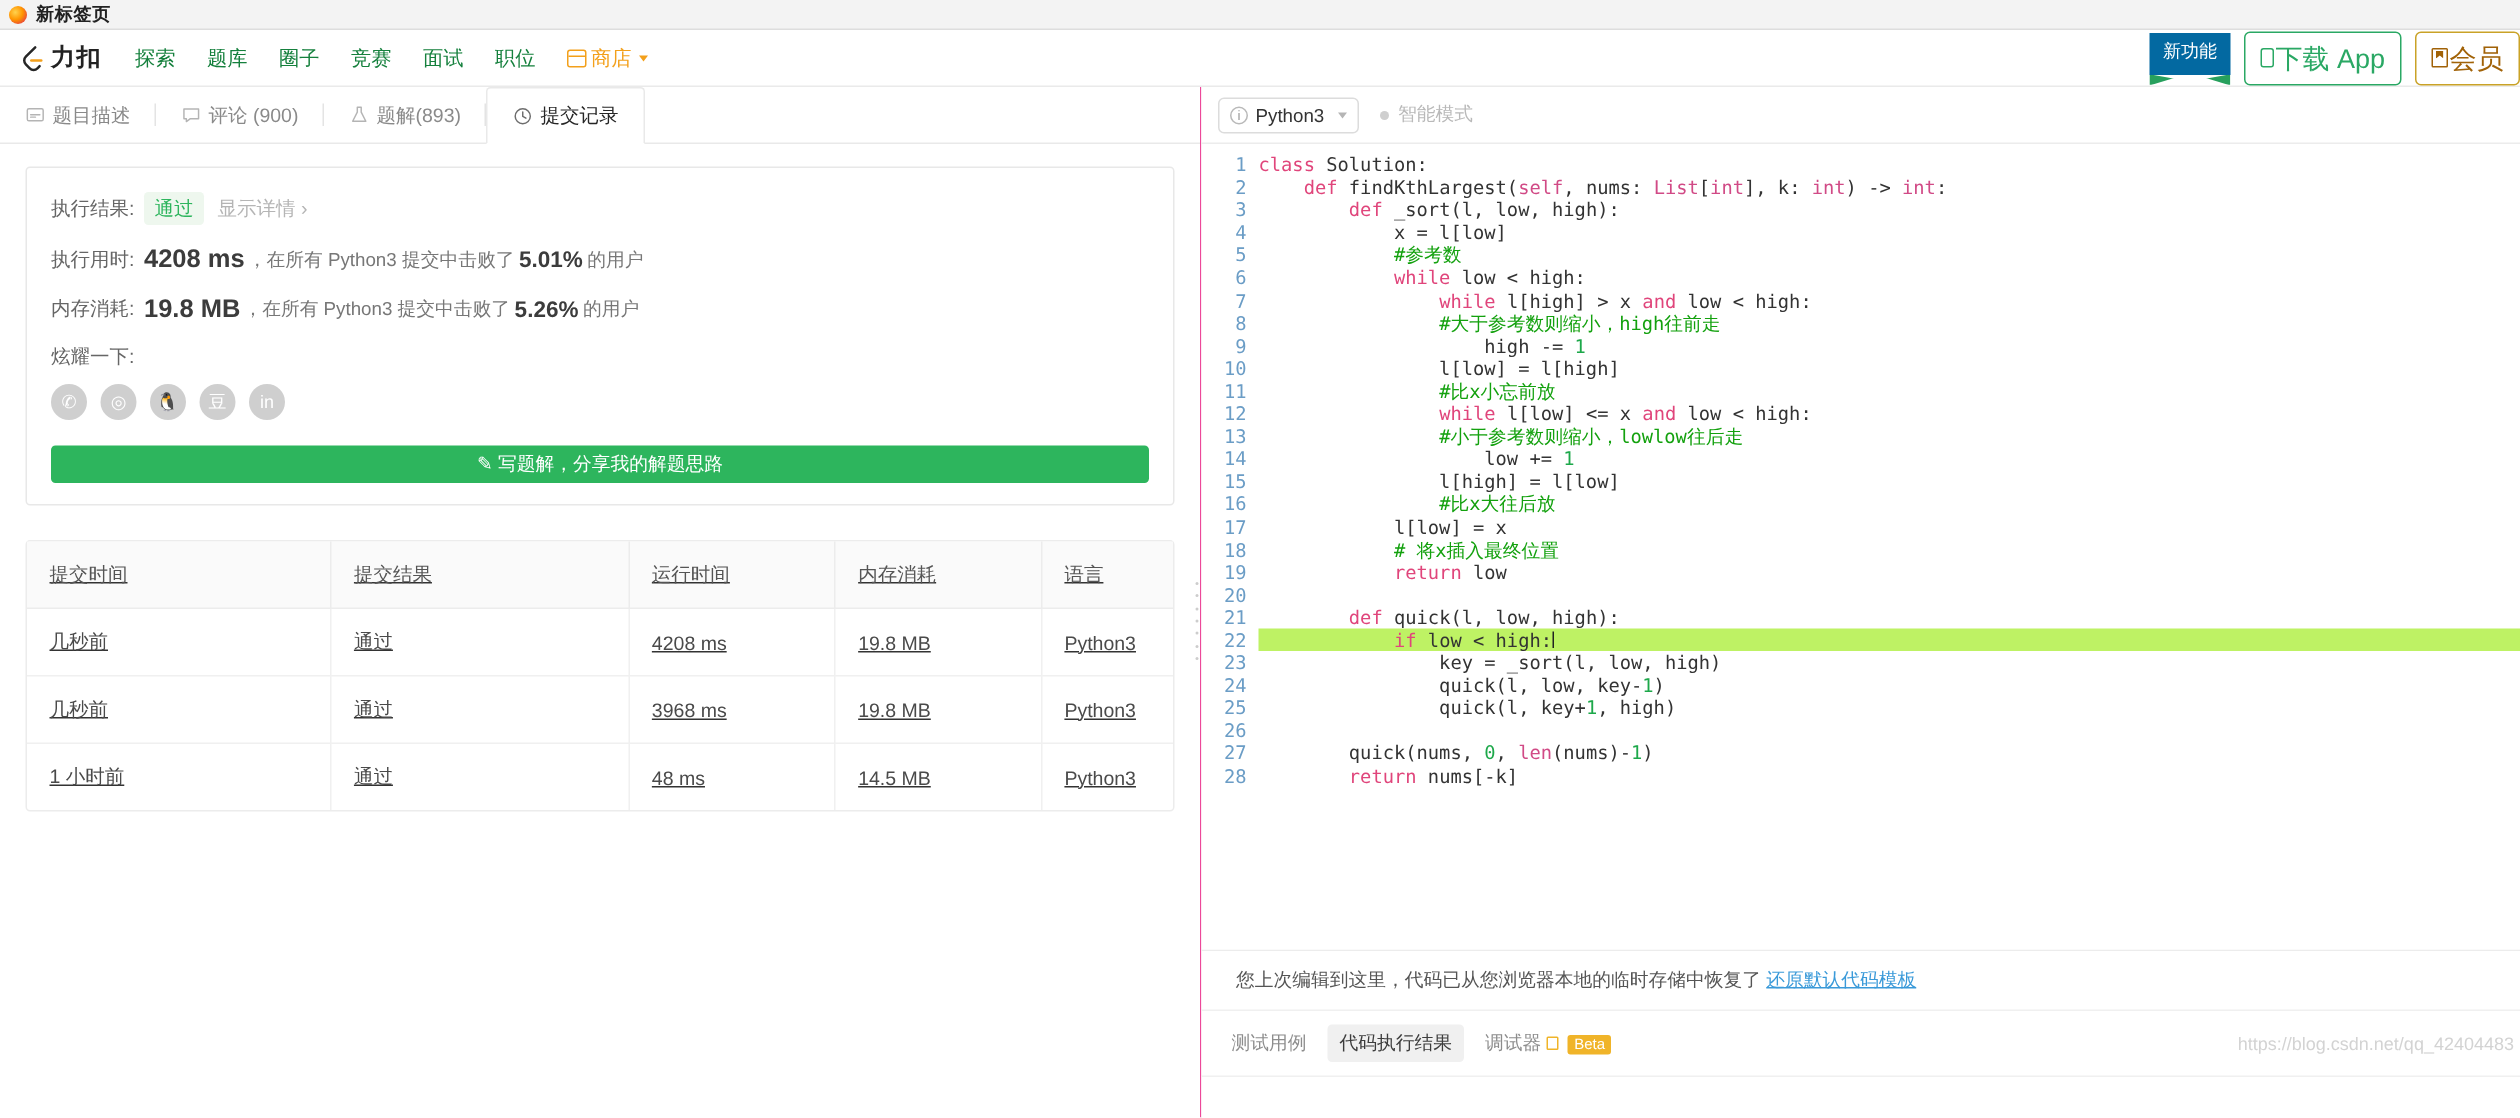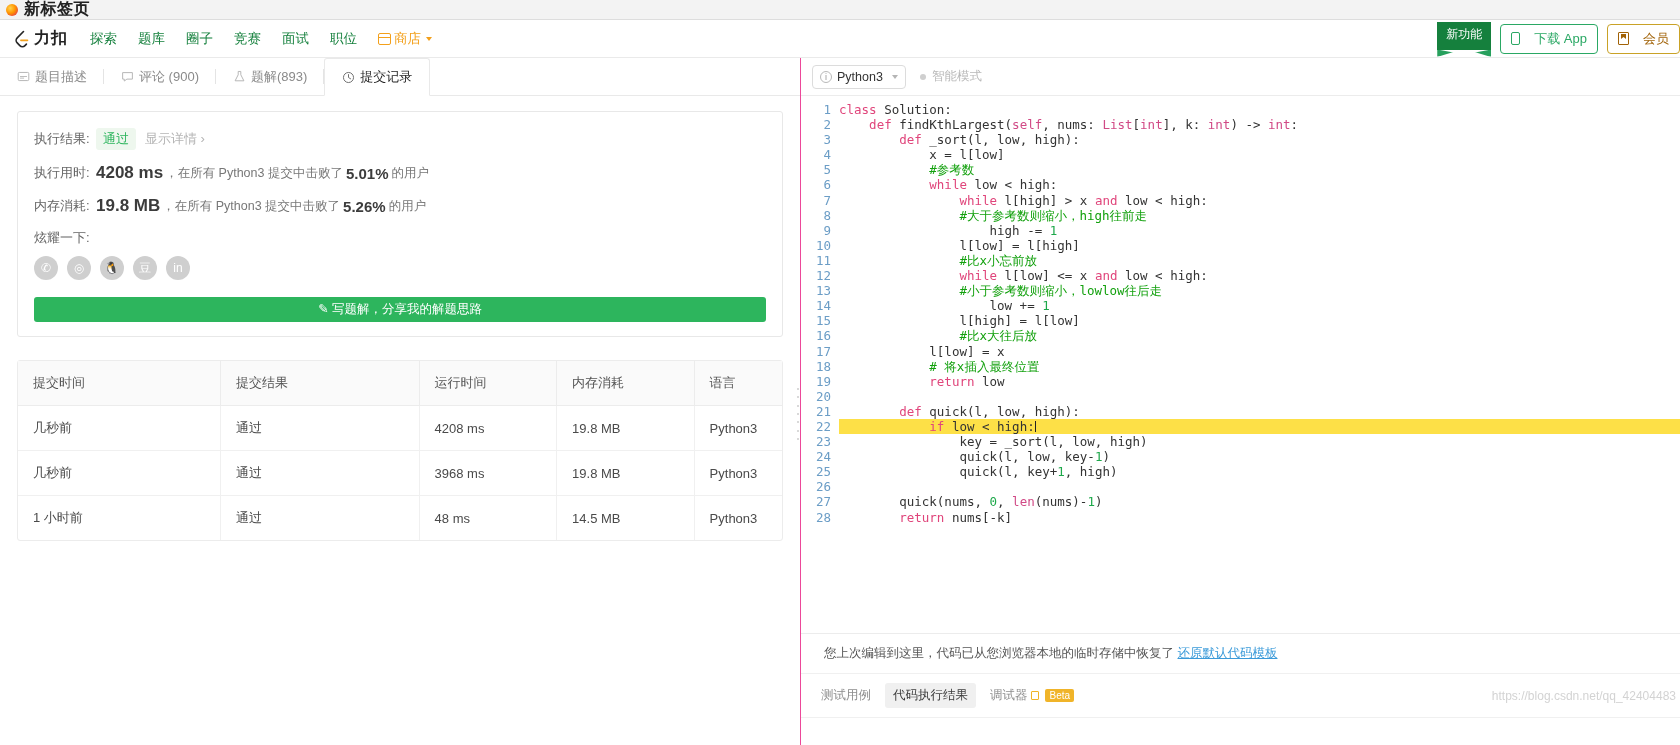--- a/index.html
+++ b/index.html
@@ -14,21 +14,21 @@
   
   .browser-tabbar {
     height:20px; background:#f3f3f3; border-bottom:1px solid #ddd;
     display:flex; align-items:center; padding-left:6px;
   }
   .tab-favicon {
     width:12px; height:12px; border-radius:50%;
     background:radial-gradient(circle at 35% 35%, #ffd34e 0%, #ff9500 45%, #e8453c 80%);
     margin-right:6px; flex:none;
   }
-  .browser-tab-title { font-size:16px; color:#222; font-weight:bold; letter-spacing:.5px; }
+  .browser-tab-title { font-size:12px; color:#222; font-weight:bold; letter-spacing:.5px; }
 
   
   .site-header {
     height:38px; border-bottom:1px solid #eaeaea; background:#fff;
     display:flex; align-items:center; padding:0 12px; position:relative;
   }
   .brand { display:flex; align-items:center; margin-right:22px; }
   .brand-mark {
     width:19px; height:19px; margin-right:3px; position:relative; flex:none;
   }
@@ -43,35 +43,35 @@
   .shop-icon:after{content:"";position:absolute;left:0;right:0;top:3px;height:1.6px;background:#f3a01b;}
   .caret-down {
     width:0;height:0;border-left:3.2px solid transparent;border-right:3.2px solid transparent;
     border-top:4px solid currentColor; display:inline-block; margin-left:2px;
   }
   .header-right {
     position:absolute; right:0; top:0; height:100%;
     display:flex; align-items:center; gap:9px; padding-right:0;
   }
   .ribbon {
-    background:#15803d; color:#fff; font-size:12px; padding:6px 9px 10px 9px;
+    background:#0369a1; color:#fff; font-size:12px; padding:6px 9px 10px 9px;
     position:relative; margin-top:-6px; line-height:1;
   }
   .ribbon:after{
     content:""; position:absolute; left:0; right:0; bottom:-0px; height:7px;
     background:#27a05d;
     clip-path:polygon(0 0,50% 70%,100% 0,100% 100%,0 100%);
     transform:translateY(100%);
     background:transparent;
     border-left:23px solid #27a05d; border-right:23px solid #27a05d;
     border-bottom:7px solid transparent; box-sizing:border-box; height:0;
   }
   .btn-outline {
     border:1px solid #2aa864; color:#2aa864; border-radius:4px;
-    font-size:13px; padding:5px 10px; display:flex; align-items:center; gap:14px;
+    font-size:18px; padding:5px 10px; display:flex; align-items:center; gap:1px;
     background:#fff; white-space:nowrap; cursor:pointer;
   }
   .btn-outline.gold { border-color:#c9a227; color:#a16207; }
   .phone-icon{width:9px;height:13px;border:1.3px solid currentColor;border-radius:2px;flex:none;}
   .vip-icon{
     width:11px;height:13px;border:1.3px solid currentColor;border-radius:1px;flex:none;
     position:relative;
   }
   .vip-icon:after{content:"";position:absolute;left:2px;right:2px;top:1px;height:5px;
     background:currentColor;clip-path:polygon(0 0,100% 0,100% 100%,50% 60%,0 100%);}
@@ -117,21 +117,21 @@
     width:24px;height:24px;border-radius:50%;background:#cfcfcf;color:#fff;
     display:flex;align-items:center;justify-content:center;font-size:12px;cursor:pointer;
   }
   .write-btn {
     margin-top:17px; background:#2db55d; color:#fff; text-align:center;
     height:25px; line-height:25px; border-radius:3px; font-size:12.5px; cursor:pointer;
   }
 
   
   .sub-table { margin:23px 17px 0 17px; border:1px solid #ececec; border-radius:3px; }
-  .sub-table table { width:100%; border-collapse:collapse; font-size:13px; }
+  .sub-table table { width:100%; border-collapse:collapse; font-size:13px;text-decoration:underline; }
   .sub-table th {
     background:#fafafa; text-align:left; font-weight:normal; color:#555;
     padding:13px 0 13px 15px; border-bottom:1px solid #ececec; border-right:1px solid #ececec;
   }
   .sub-table td {
     padding:13px 0 13px 15px; border-bottom:1px solid #f0f0f0; border-right:1px solid #f0f0f0;
     color:#4a4a4a;
   }
   .sub-table th:last-child, .sub-table td:last-child { border-right:none; }
   .sub-table tr:last-child td { border-bottom:none; }
@@ -161,21 +161,21 @@
   .code-area {
     flex:1; display:flex; font-family:"DejaVu Sans Mono","Liberation Mono",monospace;
     font-size:12.5px; line-height:15.1px; overflow:hidden; background:#fff; padding-top:6px;
     position:relative;
   }
   .gutter {
     width:38px; text-align:right; padding-right:8px; color:#6b9dc6; flex:none; user-select:none;
   }
   .code-lines { flex:1; white-space:pre; position:relative; }
   .code-line { height:15.1px; }
-  .code-line.hl { background:#fde047; }
+  .code-line.hl { background:#bef264; }
   .kw { color:#e0457b; }
   .cm { color:#13a10e; }
   .num { color:#1da84a; }
   .ty { color:#d14a86; }
   .cursor {
     display:inline-block;width:1px;height:11px;background:#222;vertical-align:-1px;
   }
 
   
   .restore-bar {

